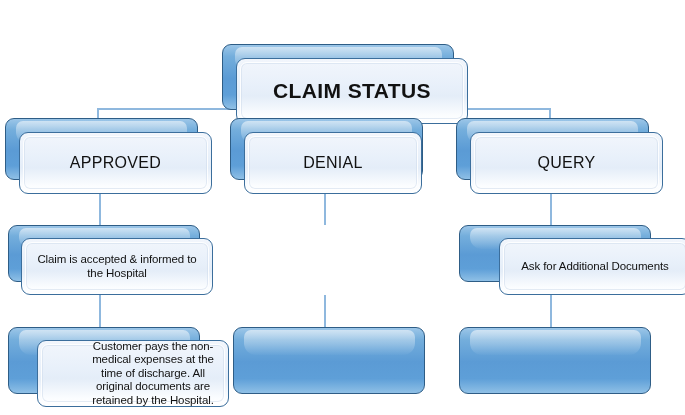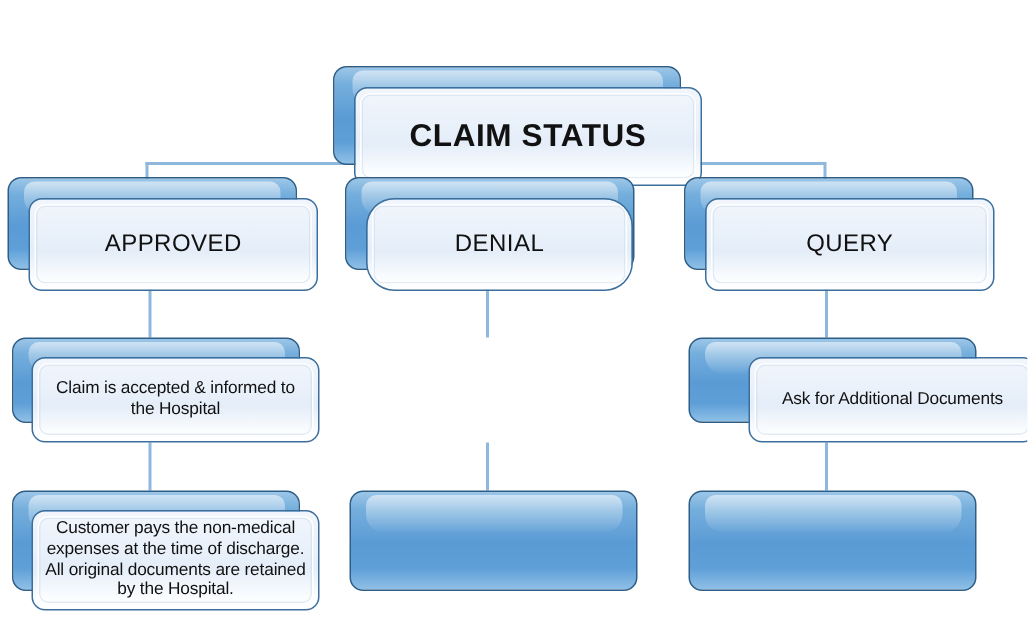--- a/index.html
+++ b/index.html
@@ -144,21 +144,21 @@
 
   <div class="node tier-branch" style="left:5px; top:118px; width:207px; height:76px;">
     <div class="plate" style="width:193px; height:62px;"></div>
     <div class="face" style="left:14px; top:14px; width:193px; height:62px;">
       <span class="label">APPROVED</span>
     </div>
   </div>
 
   <div class="node tier-branch" style="left:230px; top:118px; width:207px; height:76px;">
     <div class="plate" style="width:193px; height:62px;"></div>
-    <div class="face" style="left:14px; top:14px; width:178px; height:62px;border-radius:19px;">
+    <div class="face" style="left:14px; top:14px; width:178px; height:62px;">
       <span class="label">DENIAL</span>
     </div>
   </div>
 
   <div class="node tier-branch" style="left:456px; top:118px; width:207px; height:76px;">
     <div class="plate" style="width:193px; height:62px;"></div>
     <div class="face" style="left:14px; top:14px; width:193px; height:62px;">
       <span class="label">QUERY</span>
     </div>
   </div>
@@ -173,21 +173,21 @@
 
   <div class="node tier-detail" style="left:459px; top:225px; width:205px; height:70px;">
     <div class="plate" style="width:192px; height:57px;"></div>
     <div class="face" style="left:13px; top:13px; width:192px; height:57px;margin-left:27px;">
       <span class="label">Ask for Additional Documents</span>
     </div>
   </div>
 
   <div class="node tier-note" style="left:8px; top:327px; width:205px; height:80px;">
     <div class="plate" style="width:192px; height:67px;"></div>
-    <div class="face" style="left:13px; top:13px; width:192px; height:67px;">
+    <div class="face" style="left:29px; top:13px; width:192px; height:67px;padding-left:40px;">
       <span class="label">Customer pays the non-medical expenses at the time of discharge. All original documents are retained by the Hospital.</span>
     </div>
   </div>
 
   <div class="node tier-note" style="left:233px; top:327px; width:205px; height:80px;">
     <div class="plate" style="width:192px; height:67px;"></div>
   </div>
 
   <div class="node tier-note" style="left:459px; top:327px; width:205px; height:80px;">
     <div class="plate" style="width:192px; height:67px;"></div>

